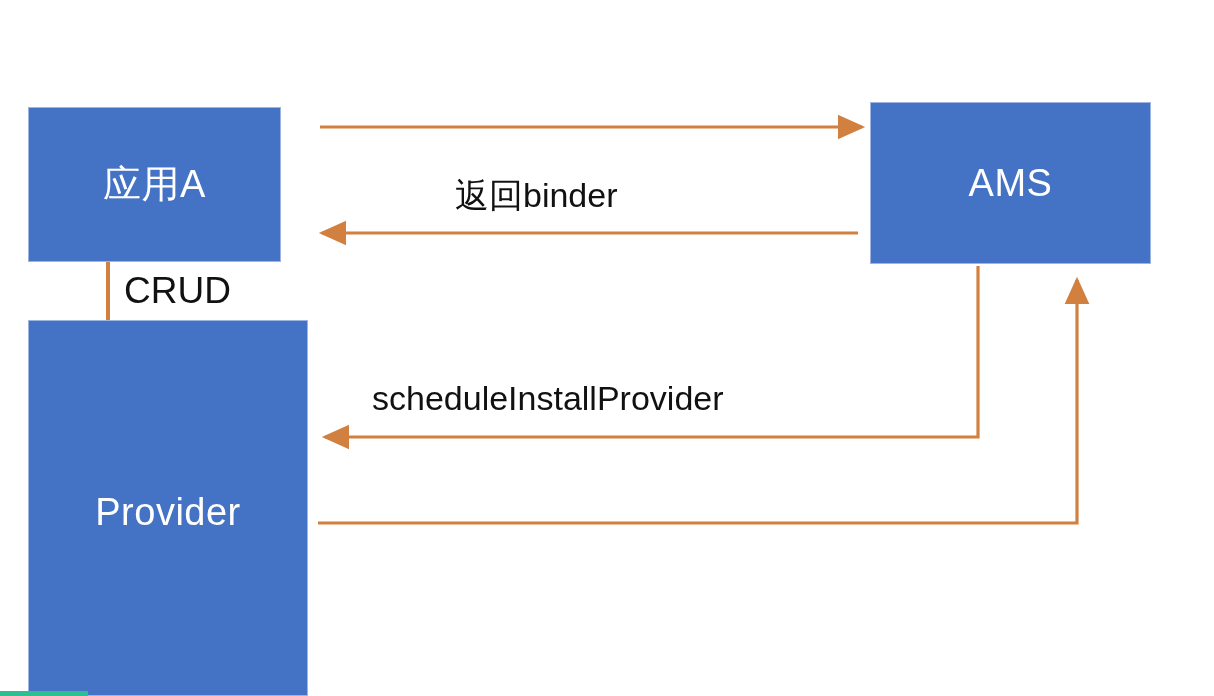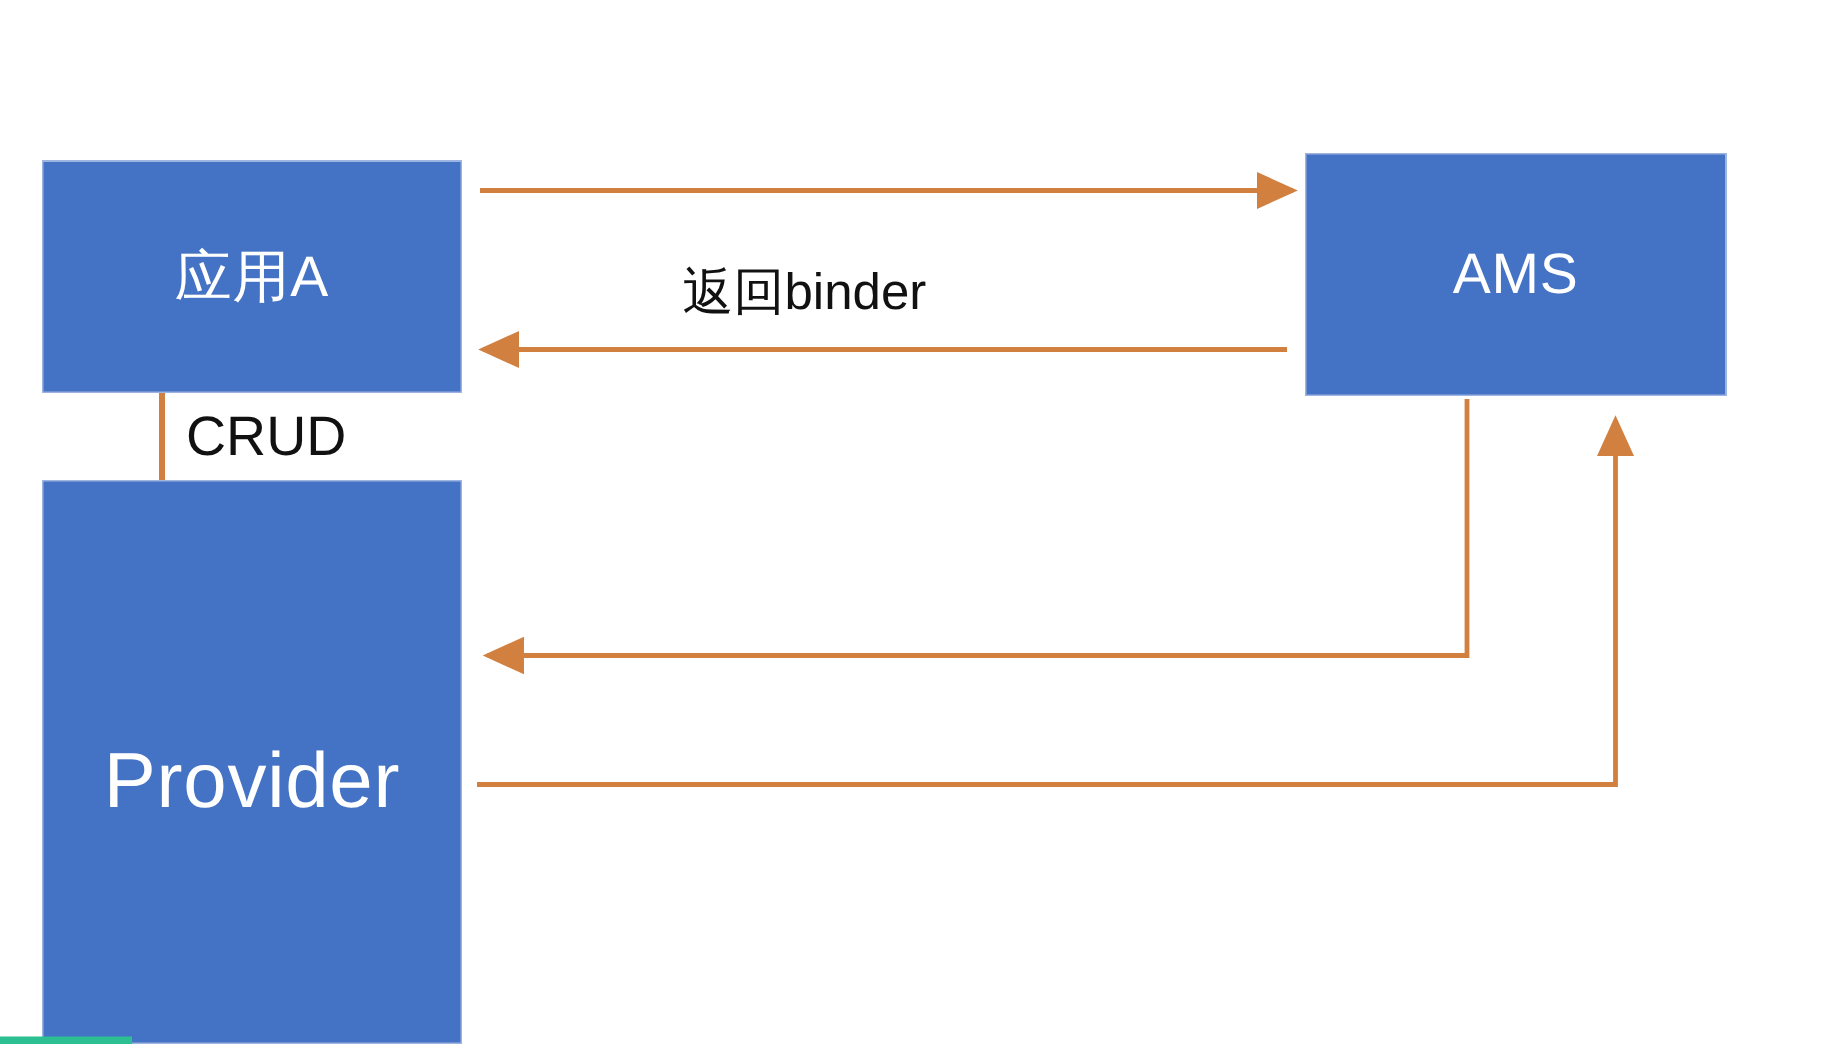--- a/index.html
+++ b/index.html
@@ -30,34 +30,34 @@
   .node-label {
     color: #FFFFFF;
     font-family: "Liberation Sans", "DejaVu Sans", sans-serif;
     font-weight: 400;
     letter-spacing: 0.5px;
     white-space: nowrap;
   }
   #node-app-a {
     left: 28px;
     top: 107px;
-    width: 280px;
+    width: 253px;
     height: 155px;
   }
   #node-app-a .node-label { font-size: 38px; }
 
   #node-provider {
     left: 28px;
     top: 320px;
     width: 280px;
     height: 376px;
     align-items: flex-start;
     padding-top: 170px;
   }
-  #node-provider .node-label { font-size: 52px; }
+  #node-provider .node-label { font-size: 38px; }
 
   #node-ams {
     left: 870px;
     top: 102px;
     width: 281px;
     height: 162px;
     justify-content: center;
   }
   #node-ams .node-label { font-size: 38px; }
 
@@ -144,19 +144,20 @@
 
   <div class="node" id="node-ams">
     <span class="node-label">AMS</span>
   </div>
 
 
   <div class="edge-label" id="label-crud">CRUD</div>
 
   <div class="edge-label" id="label-return-binder">返回binder</div>
 
+  <div class="edge-label" id="label-schedule-install">scheduleInstallProvider</div>
 
 
   <div id="progress-track">
     <div id="progress-fill"></div>
   </div>
 
 </div>
 
 </body></html>

